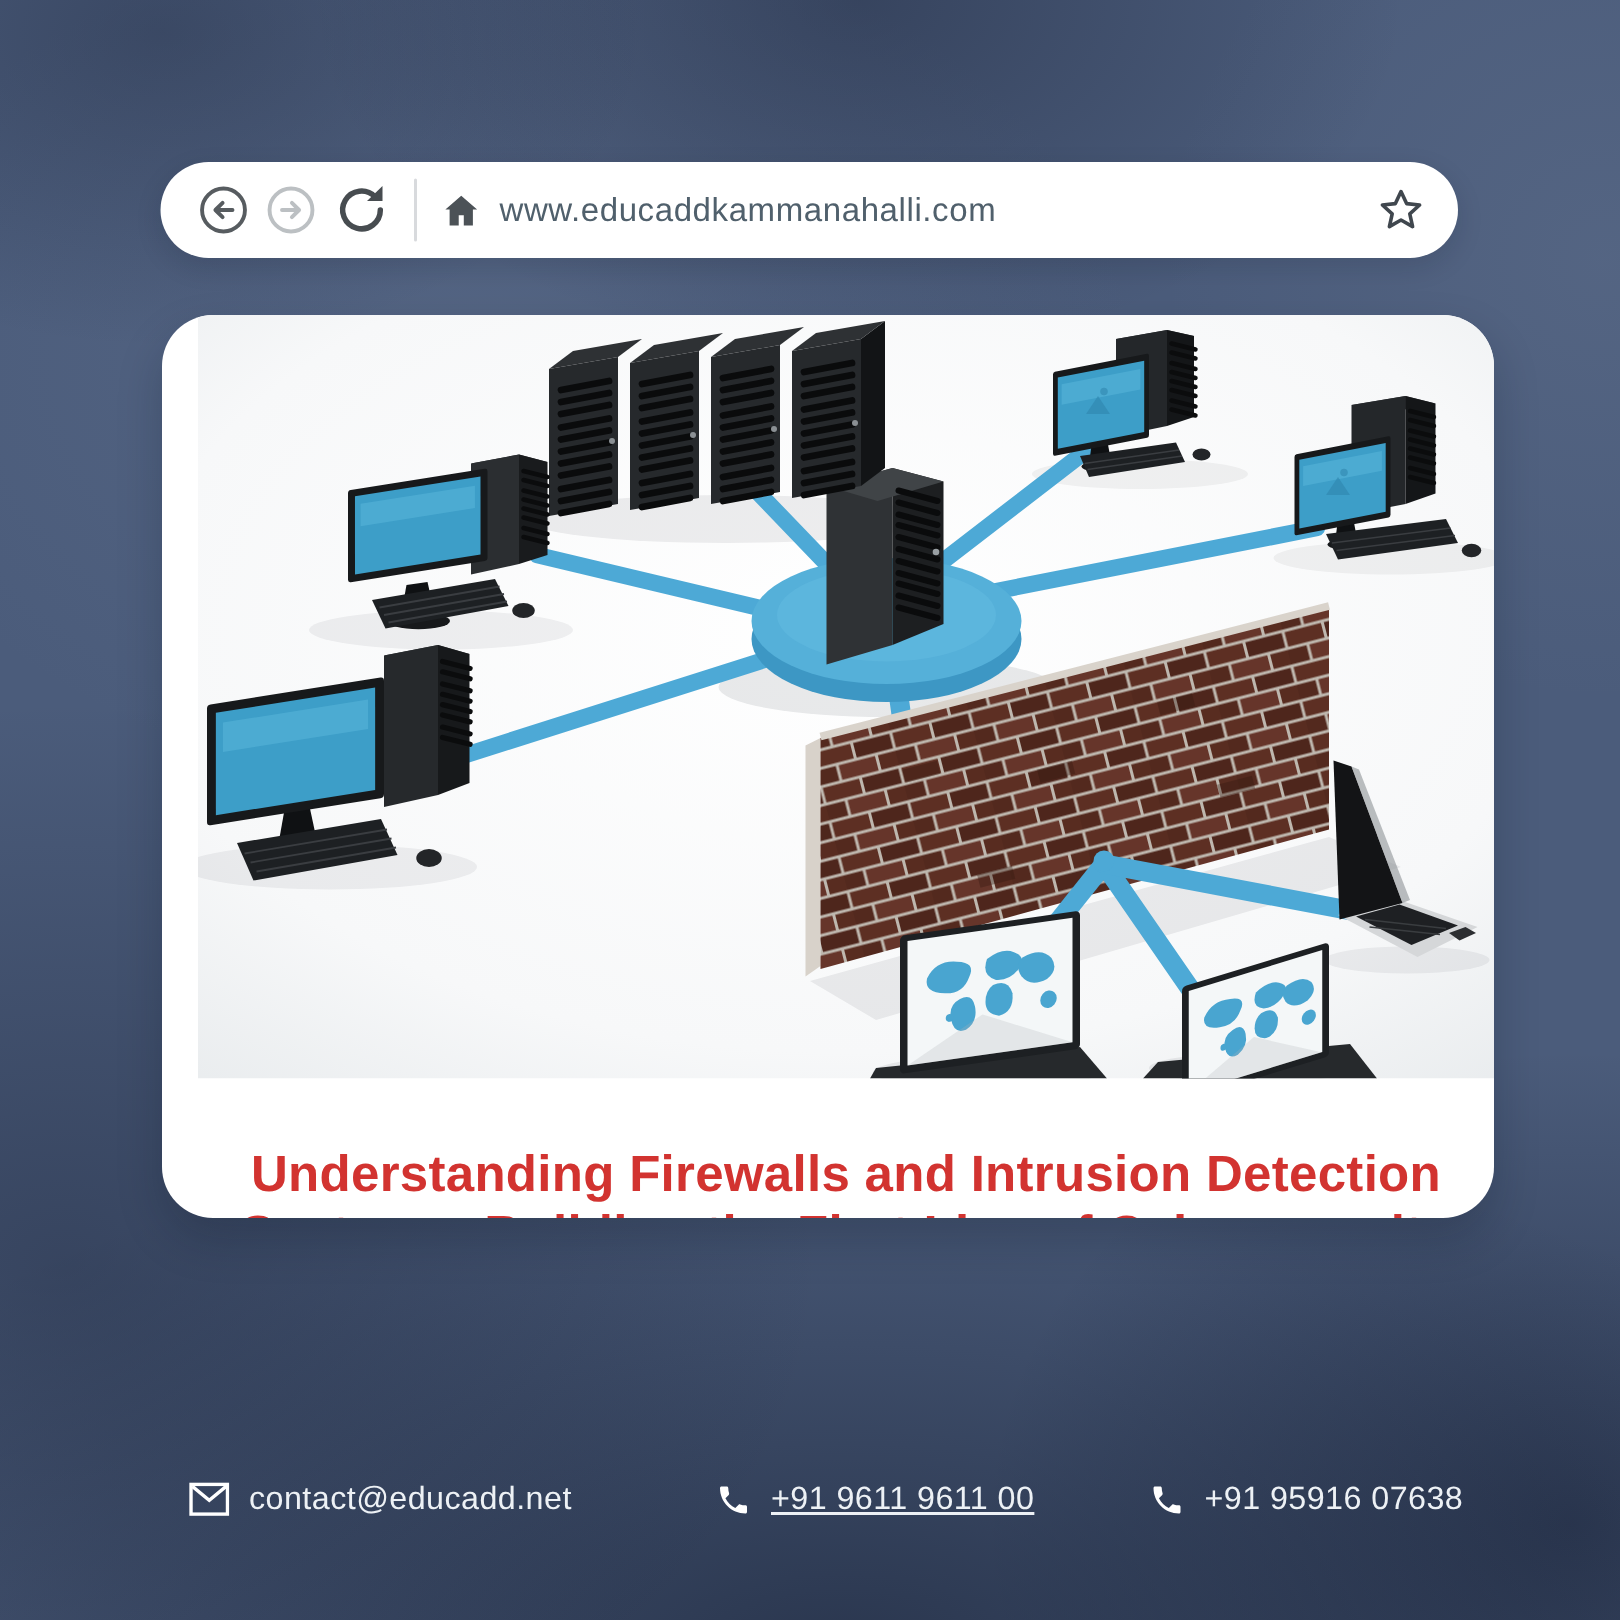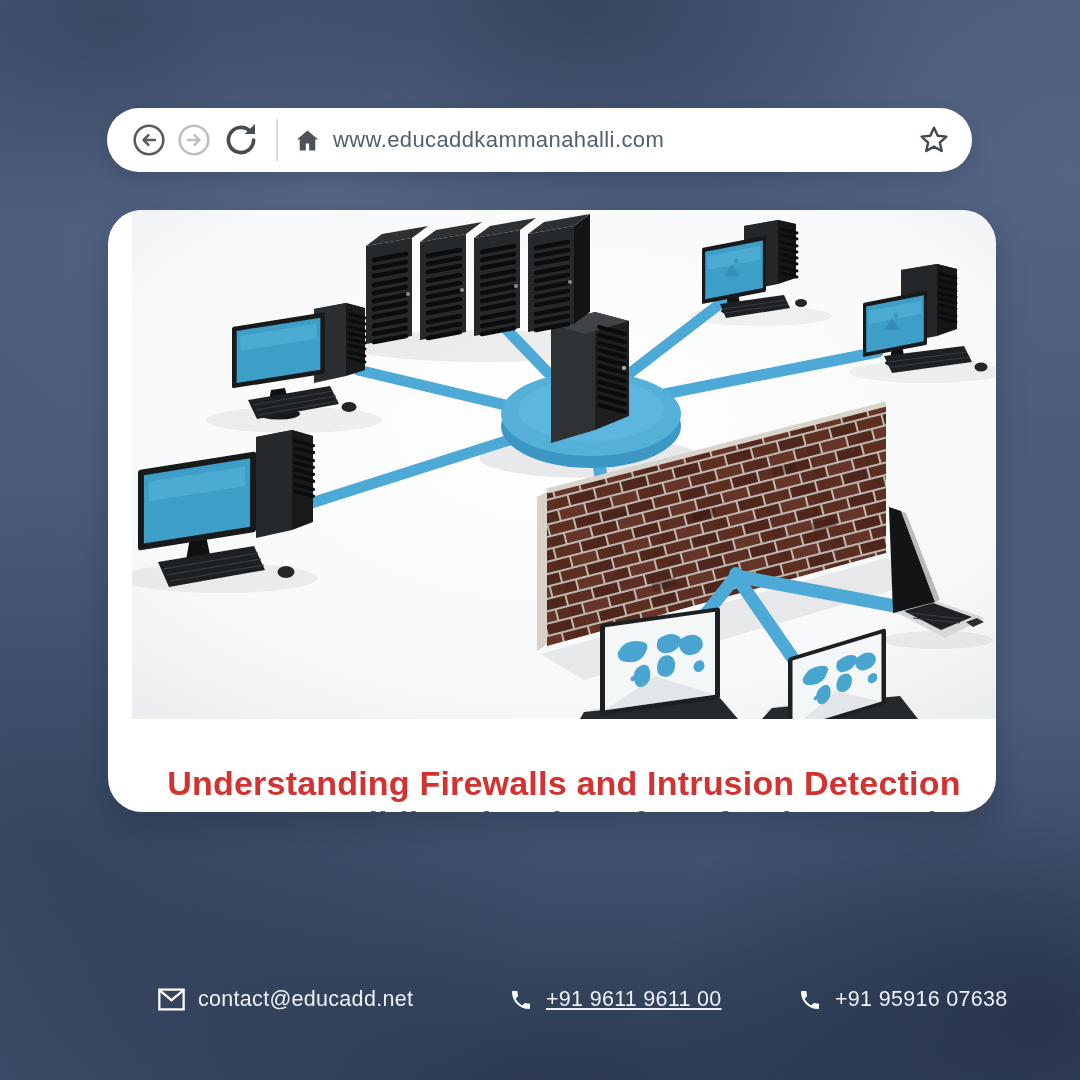--- a/index.html
+++ b/index.html
@@ -40,21 +40,21 @@
     box-shadow:0 14px 30px rgba(10,16,30,.22);
     padding-left:24px;
   }
   .illustration{display:block;width:864px;height:509px;}
   .card-title{
     padding:44px 26px 0;text-align:center;
     font-size:34px;font-weight:bold;line-height:1.18;letter-spacing:.2px;
     color:#d23330;
   }
   
-  .footer{position:absolute;left:0;top:984px;width:856px;height:60px;margin-left:32px;}
+  .footer{position:absolute;left:0;top:984px;width:856px;height:60px;}
   .contact{
     position:absolute;display:flex;align-items:center;gap:13px;
     color:#edf1f5;font-size:21.5px;letter-spacing:.3px;white-space:nowrap;
   }
   .contact svg{display:block;flex:0 0 auto;}
   .c-email{left:126px;top:3px;}
   .c-phone1{left:477px;top:3px;text-decoration:underline;}
   .c-phone2{left:766px;top:3px;}
 </style>
 </head>

